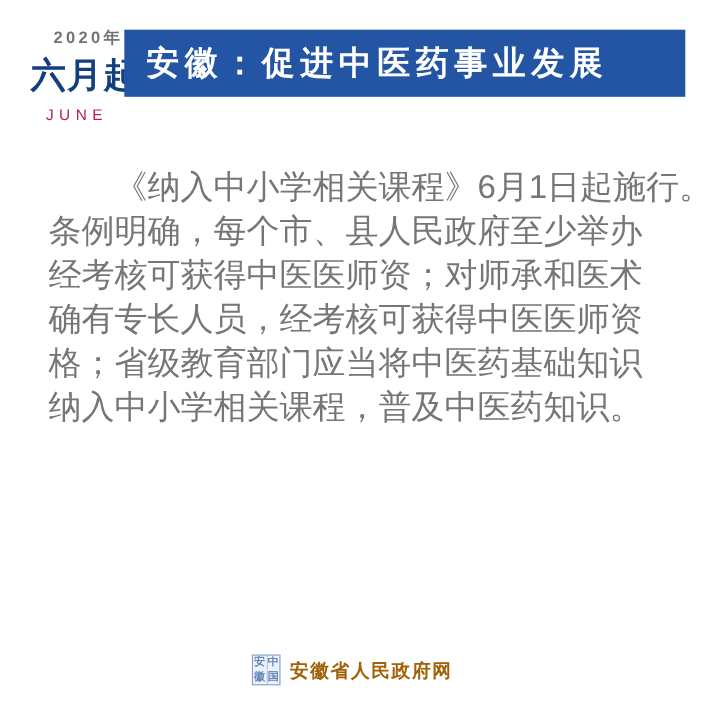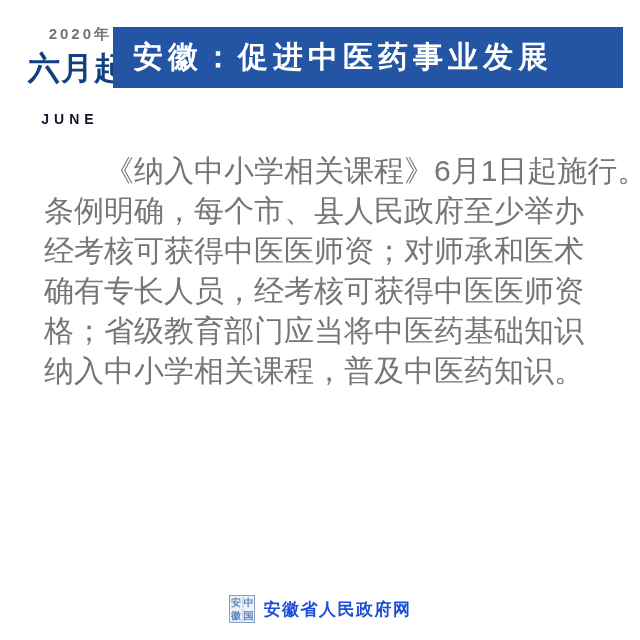--- a/index.html
+++ b/index.html
@@ -30,24 +30,24 @@
   .date-month {
     font-size: 32px;
     font-weight: 700;
     letter-spacing: 1px;
     color: #123f7e;
     margin-top: 3px;
     white-space: nowrap;
   }
   .date-en {
     font-size: 14px;
-    font-weight: 700;
+    font-weight: 400;
     letter-spacing: 5px;
-    color: #0f172a;
-    margin-top: 20px;
+    color: #be185d;
+    margin-top: 5px;
     white-space: nowrap;
   }
 
   .banner {
     position: absolute;
     left: 113px; top: 27px;
     width: 510px; height: 61px;
     background: #2355a4;
     color: #ffffff;
     display: flex;
@@ -101,21 +101,21 @@
     overflow: hidden;
     line-height: 1;
     transform: scale(0.92);
   }
   .seal-cell.right-col { border-left: 1px solid #a9bdd9; }
   .site-name {
     font-family: "Liberation Serif", "DejaVu Serif", serif;
     font-size: 17px;
     font-weight: 700;
     letter-spacing: 1.5px;
-    color: #1d4ed8;
+    color: #a16207;
     white-space: nowrap;
   }
 </style>
 </head>
 <body>
 
 <div class="date-block">
   <div class="date-year">2020年</div>
   <div class="date-month">六月起</div>
   <div class="date-en">JUNE</div>

